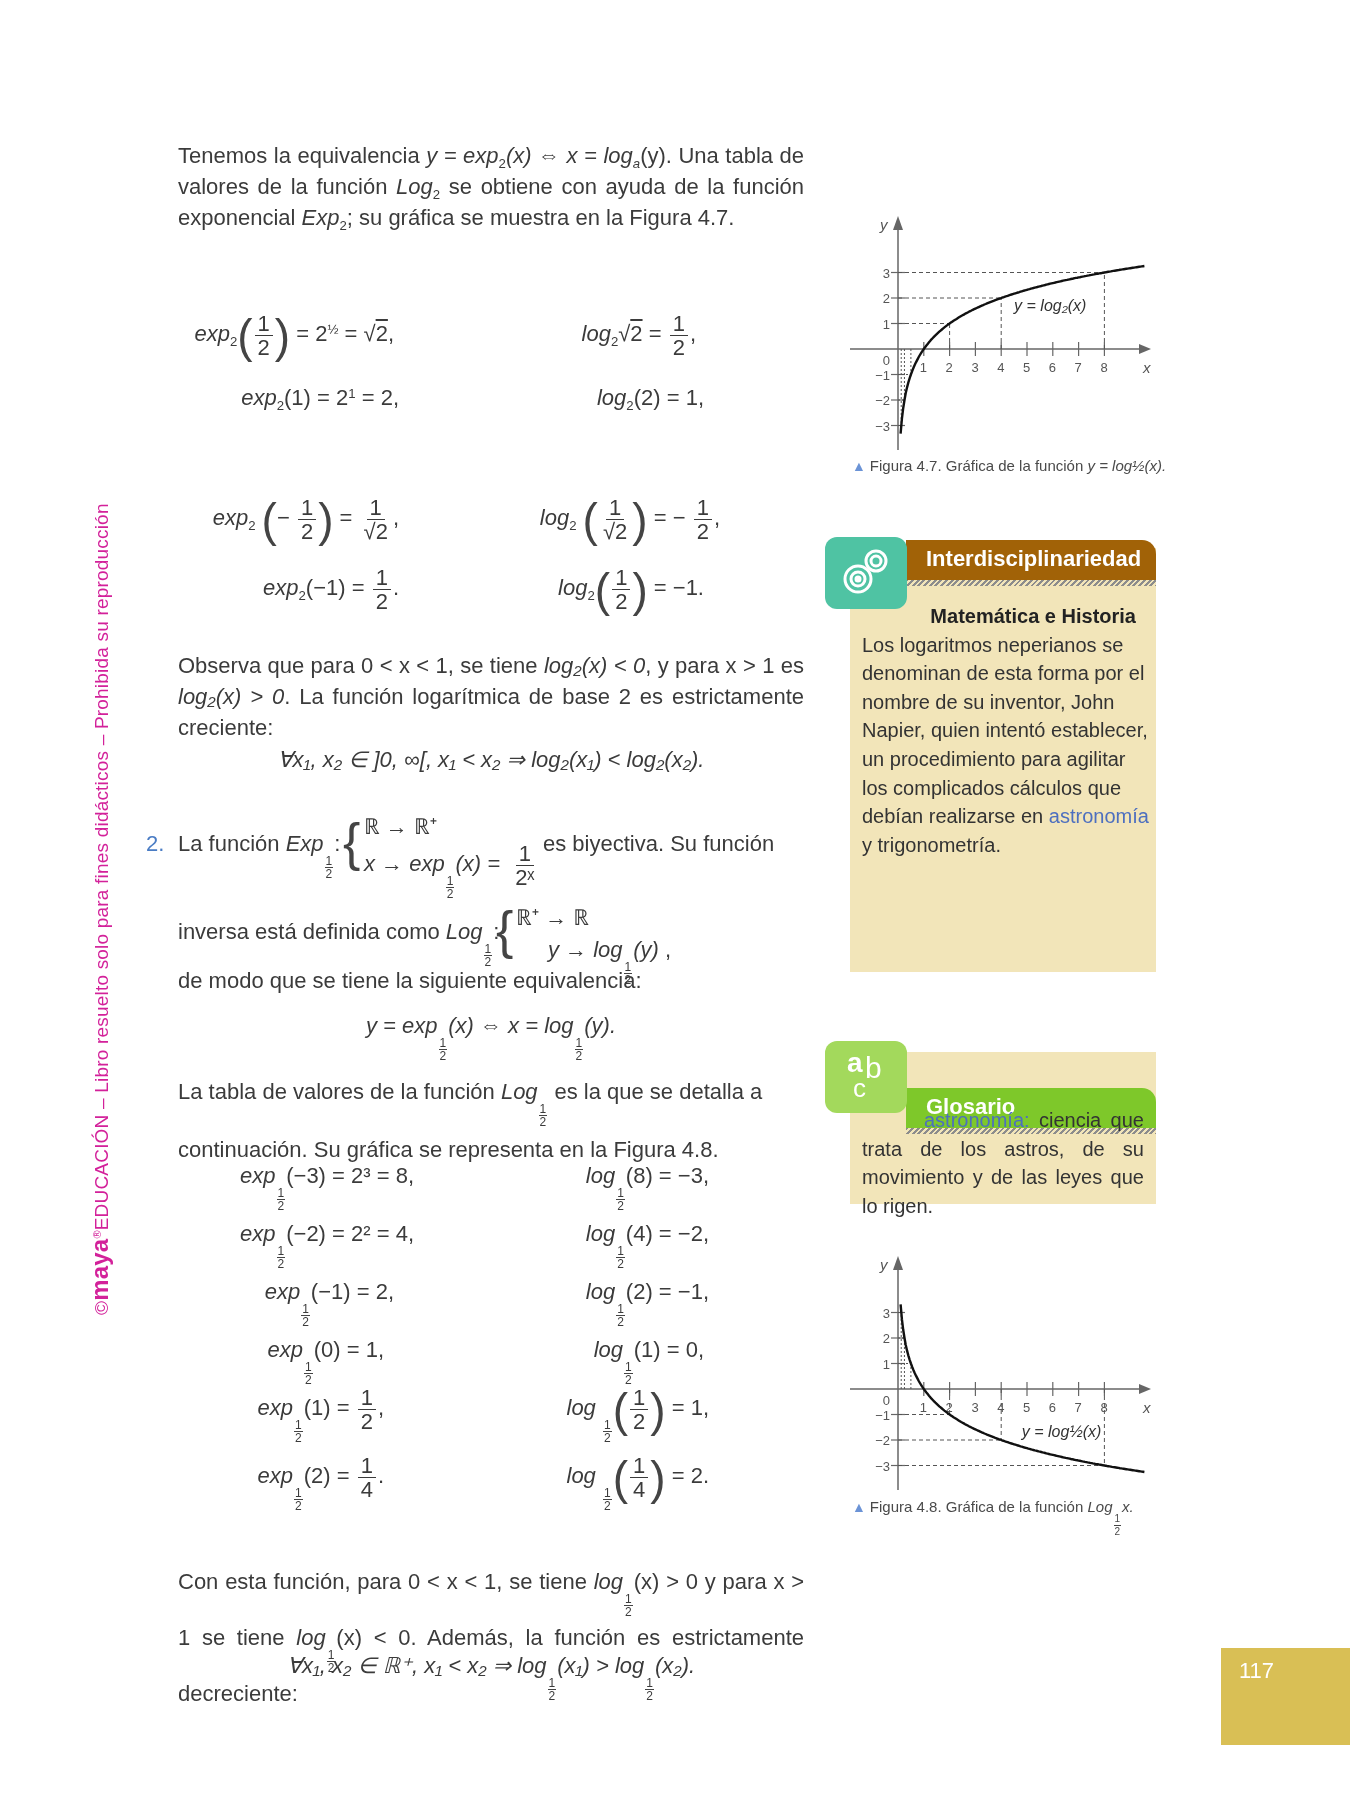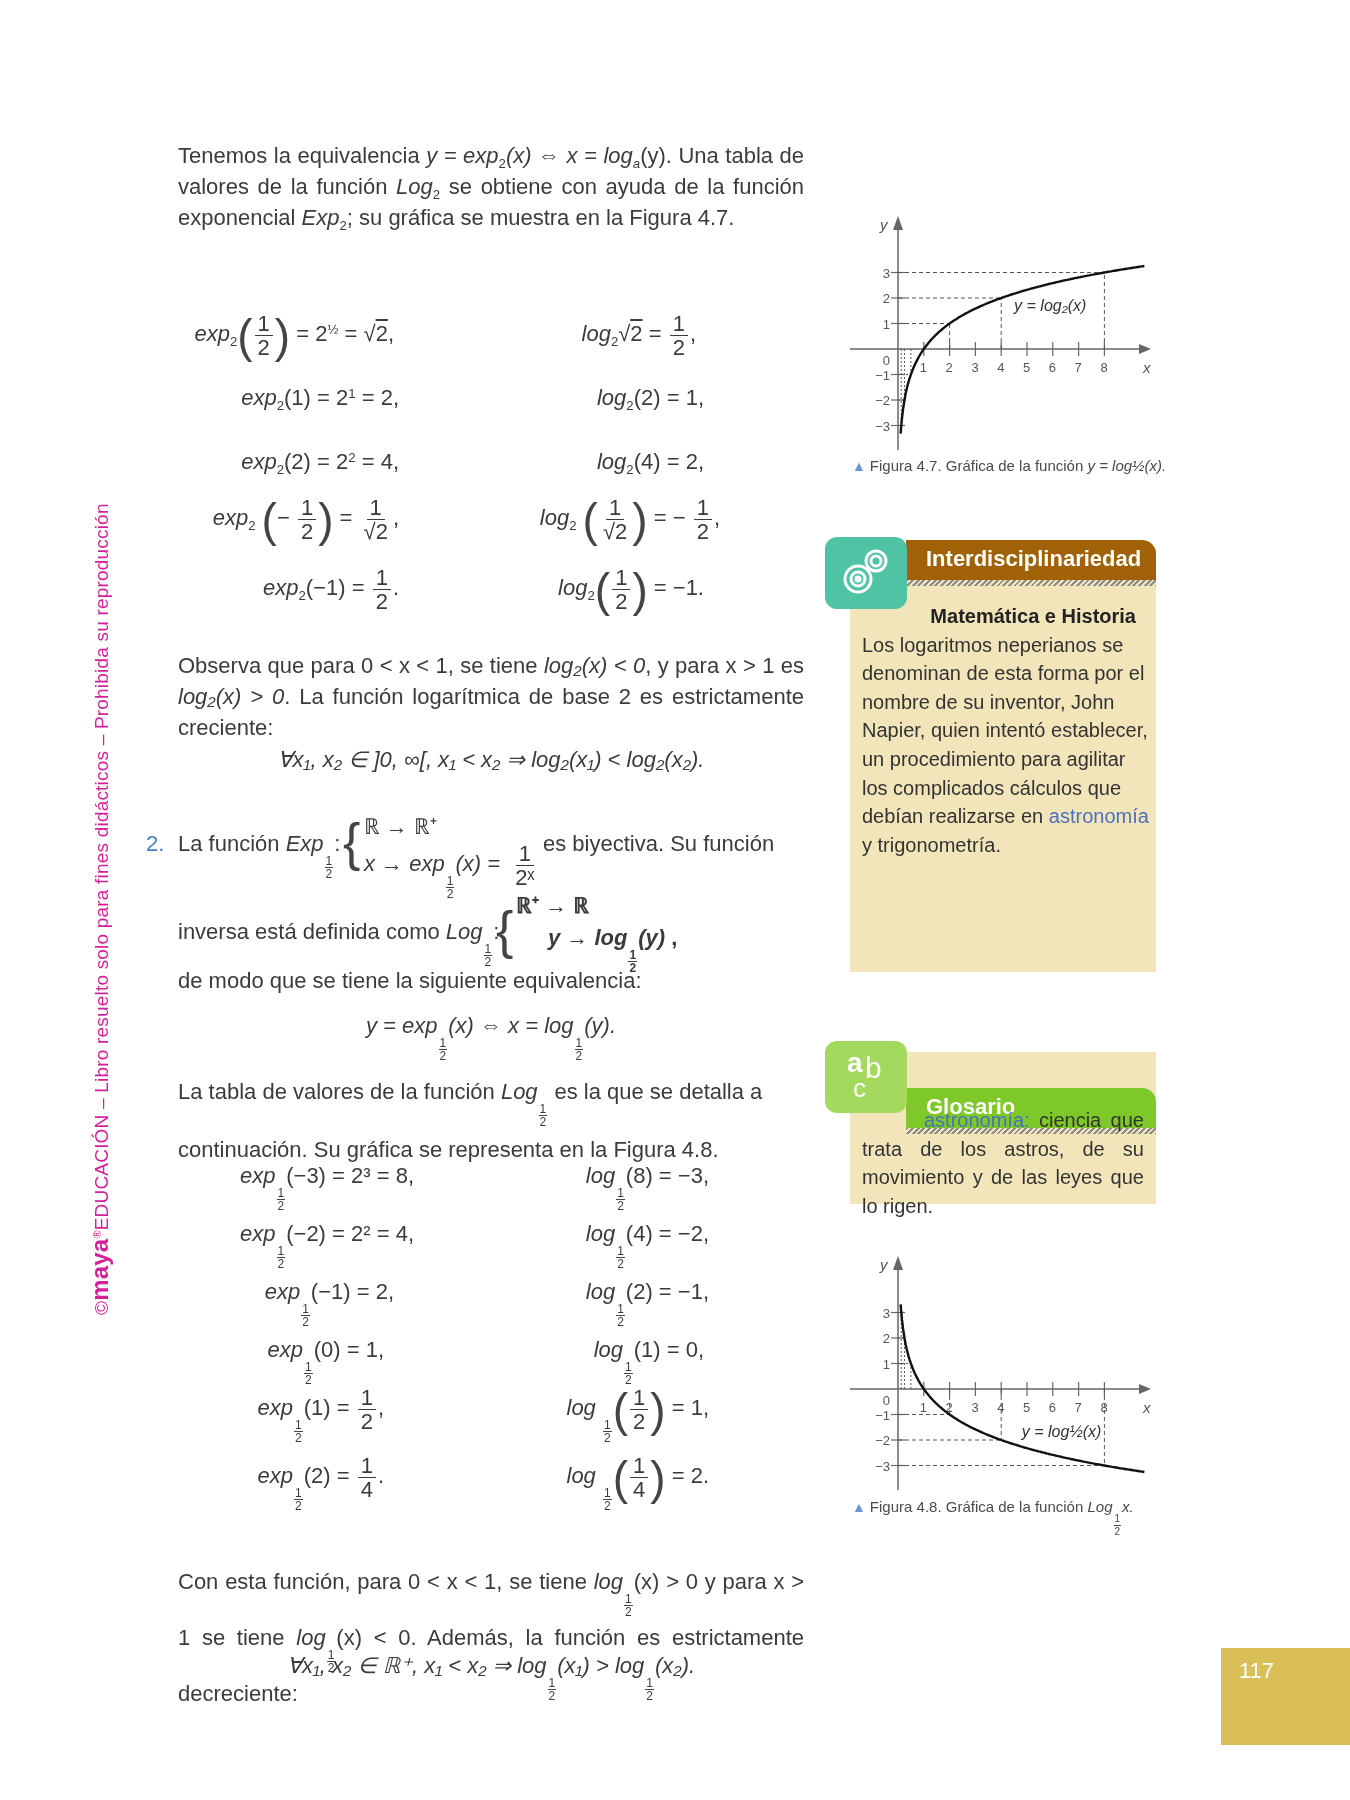--- a/index.html
+++ b/index.html
@@ -75,24 +75,20 @@
           </span><span class="paren">)</span> = 2<sup>½</sup> = √<span style="text-decoration:overline;">2</span>,</span>
       <span class="eq-right" style="right:108px;margin-left:20px;"><i>log</i><sub>2</sub>√<span style="text-decoration:overline;">2</span> = <span class="frac">
             <span class="num">1</span>
             <span class="den">2</span>
           </span>,</span>
     </div>
     <div class="eq-row" style="top:122px;">
       <span class="eq-left" style="right:405px;"><i>exp</i><sub>2</sub>(1) = 2<sup>1</sup> = 2,</span>
       <span class="eq-right"><i>log</i><sub>2</sub>(2) = 1,</span>
     </div>
-    <div class="eq-row" style="top:186px;">
-      <span class="eq-left" style="right:405px;"><i>exp</i><sub>2</sub>(2) = 2<sup>2</sup> = 4,</span>
-      <span class="eq-right"><i>log</i><sub>2</sub>(4) = 2,</span>
-    </div>
     <div class="eq-row" style="top:236px;">
       <span class="eq-left" style="right:405px;"><i>exp</i><sub>2</sub> <span class="paren">(</span>− <span class="frac">
             <span class="num">1</span>
             <span class="den">2</span>
           </span><span class="paren">)</span> = <span class="frac">
             <span class="num">1</span>
             <span class="den">√2</span>
           </span>,</span>
       <span class="eq-right" style="right:84px;"><i>log</i><sub>2</sub> <span class="paren">(</span><span class="frac">
             <span class="num">1</span>
@@ -142,21 +138,21 @@
   </div>
 
   <div style="position:absolute; top:750px; width:626px; height:80px;">
     <div style="position:absolute; left:0; top:26px; white-space:nowrap;">
       <span>inversa está definida como </span><i>Log</i><span class="subfrac">
           <span class="n">1</span>
           <span>2</span>
         </span>:
     </div>
     <span class="brace" style="position:absolute; left:318px; top:40px;">{</span>
-    <div style="position:absolute; left:338px; top:0; line-height:32px;font-weight:bold;">
+    <div style="position:absolute; left:338px; top:12px; line-height:32px;">
       <div>ℝ⁺ → ℝ</div>
       <div style="white-space:nowrap;margin-left:32px;"><i>y → log</i><span class="subfrac">
             <span class="n">1</span>
             <span>2</span>
           </span><i>(y)</i> ,</div>
     </div>
   </div>
 
   <p style="position:absolute; top:825px;">de modo que se tiene la siguiente equivalencia:</p>
   <p class="center" style="position:absolute; top:870px; width:626px; white-space:nowrap;">

